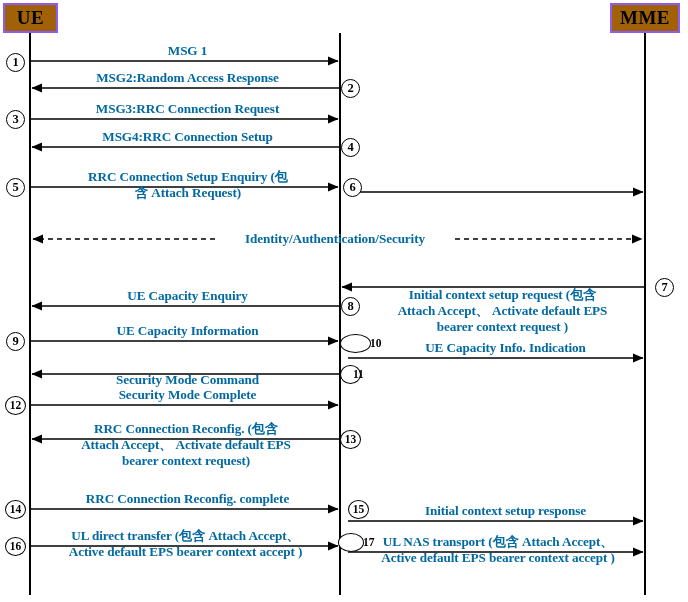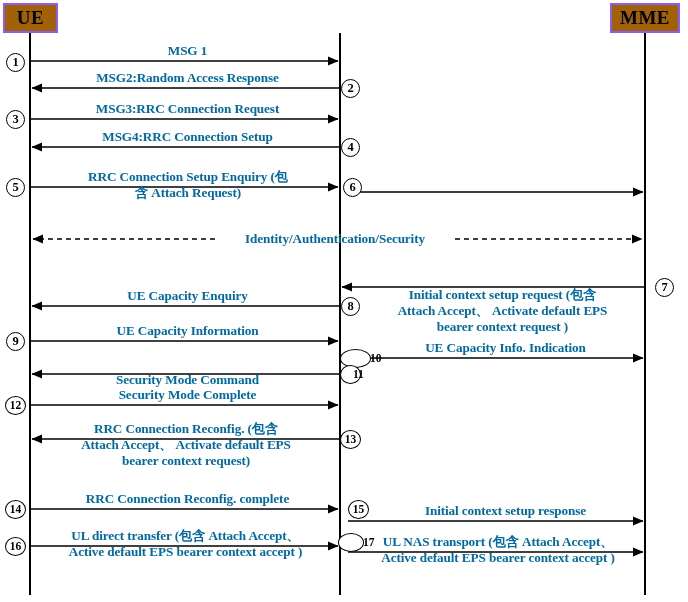--- a/index.html
+++ b/index.html
@@ -141,21 +141,21 @@
 
   <div class="step-num" style="left:6px;   top:53px;">1</div>
   <div class="step-num" style="left:341px; top:79px;">2</div>
   <div class="step-num" style="left:6px;   top:110px;">3</div>
   <div class="step-num" style="left:341px; top:138px;">4</div>
   <div class="step-num" style="left:6px;   top:178px;">5</div>
   <div class="step-num" style="left:343px; top:178px;">6</div>
   <div class="step-num" style="left:655px; top:278px;">7</div>
   <div class="step-num" style="left:341px; top:297px;">8</div>
   <div class="step-num" style="left:6px;   top:332px;">9</div>
-  <div class="step-num wide" style="left:340px; top:349px;padding-left:29px;">10</div>
+  <div class="step-num wide" style="left:340px; top:334px;padding-left:29px;">10</div>
   <div class="step-num wide" style="left:340px; top:365px;padding-left:12px;">11</div>
   <div class="step-num wide" style="left:5px;  top:396px;">12</div>
   <div class="step-num wide" style="left:340px; top:430px;">13</div>
   <div class="step-num wide" style="left:5px;  top:500px;">14</div>
   <div class="step-num wide" style="left:348px; top:500px;">15</div>
   <div class="step-num wide" style="left:5px;  top:537px;text-align:center;">16</div>
   <div class="step-num wide" style="left:338px; top:533px;padding-left:24px;">17</div>
 
 </div>
 

